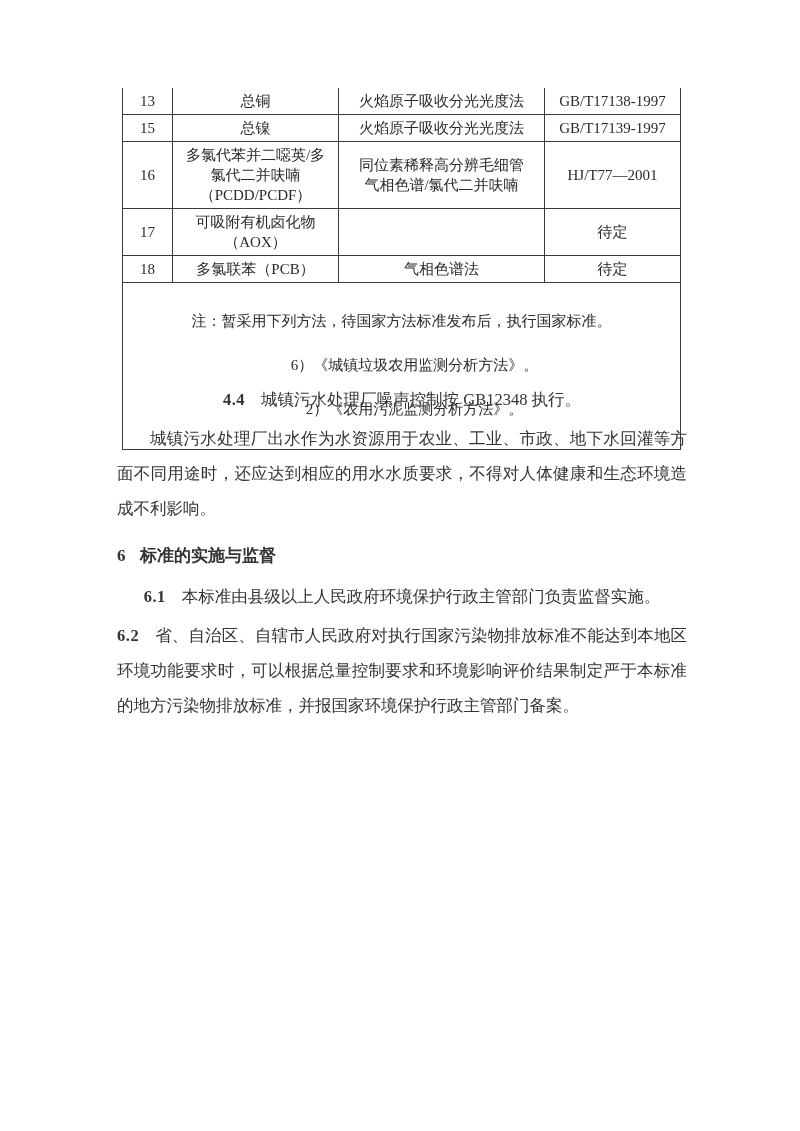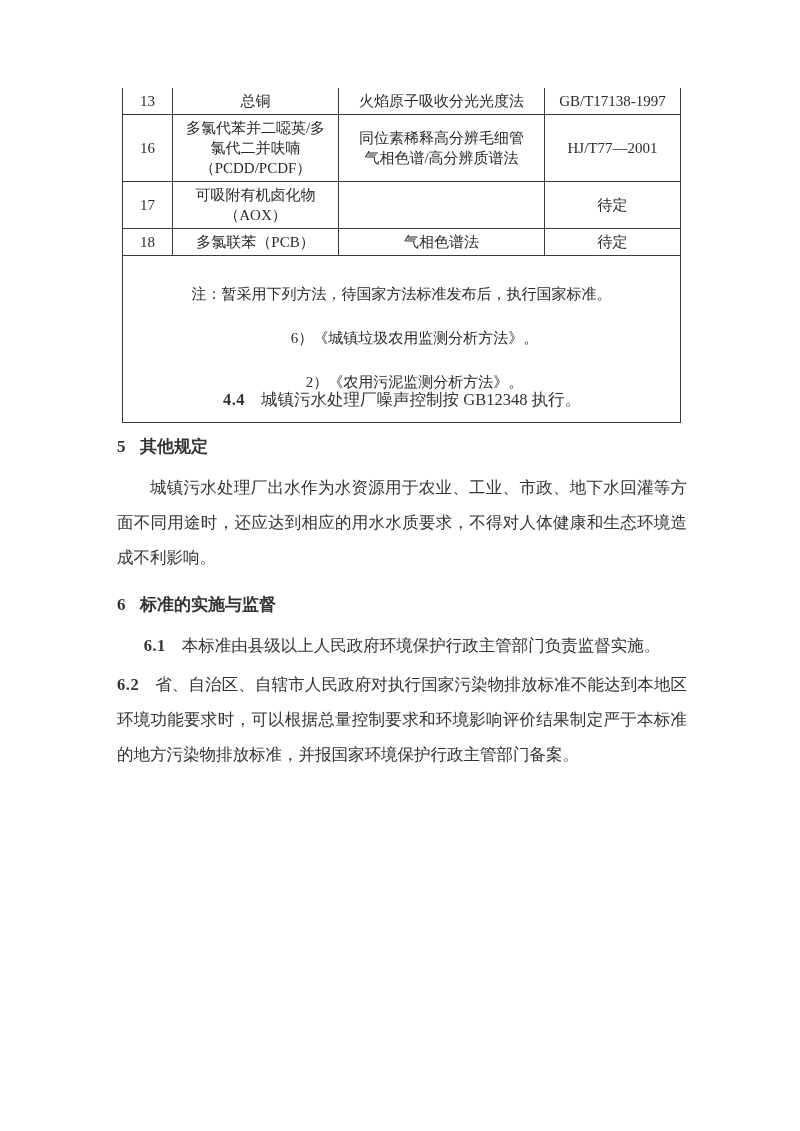--- a/index.html
+++ b/index.html
@@ -91,26 +91,32 @@
         <col class="col-std">
     </colgroup>
     <tbody>
       <tr>
         <td>13</td>
         <td>总铜</td>
         <td>火焰原子吸收分光光度法</td>
         <td>GB/T17138-1997</td>
       </tr>
       <tr>
+        <td>15</td>
+        <td>总镍</td>
+        <td>火焰原子吸收分光光度法</td>
+        <td>GB/T17139-1997</td>
+      </tr>
+      <tr>
         <td>16</td>
         <td>多氯代苯并二噁英/多
 氯代二并呋喃
 （PCDD/PCDF）</td>
         <td>同位素稀释高分辨毛细管
-气相色谱/高分辨质谱法</td>
+气相色谱/氯代二并呋喃</td>
         <td>HJ/T77—2001</td>
       </tr>
       <tr>
         <td>17</td>
         <td>可吸附有机卤化物
 （AOX）</td>
         <td></td>
         <td>待定</td>
       </tr>
       <tr>
@@ -129,23 +135,20 @@
     </tbody>
   </table>
 
   <div class="body-text">
 
     <p class="para no-justify">
       <span class="sec-num">4.4</span><span>城镇污水处理厂噪声控制按 GB12348 执行。</span>
     </p>
 
 
-    <p class="heading">
-      <span class="sec-num">5</span><span>其他规定</span>
-    </p>
 
     <p class="para first-indent">城镇污水处理厂出水作为水资源用于农业、工业、市政、地下水回灌等方面不同用途时，还应达到相应的用水水质要求，不得对人体健康和生态环境造成不利影响。</p>
 
     <p class="heading">
       <span class="sec-num">6</span><span>标准的实施与监督</span>
     </p>
 
     <p class="para no-justify">
       <span class="sec-num">6.1</span><span>本标准由县级以上人民政府环境保护行政主管部门负责监督实施。</span>
     </p>

